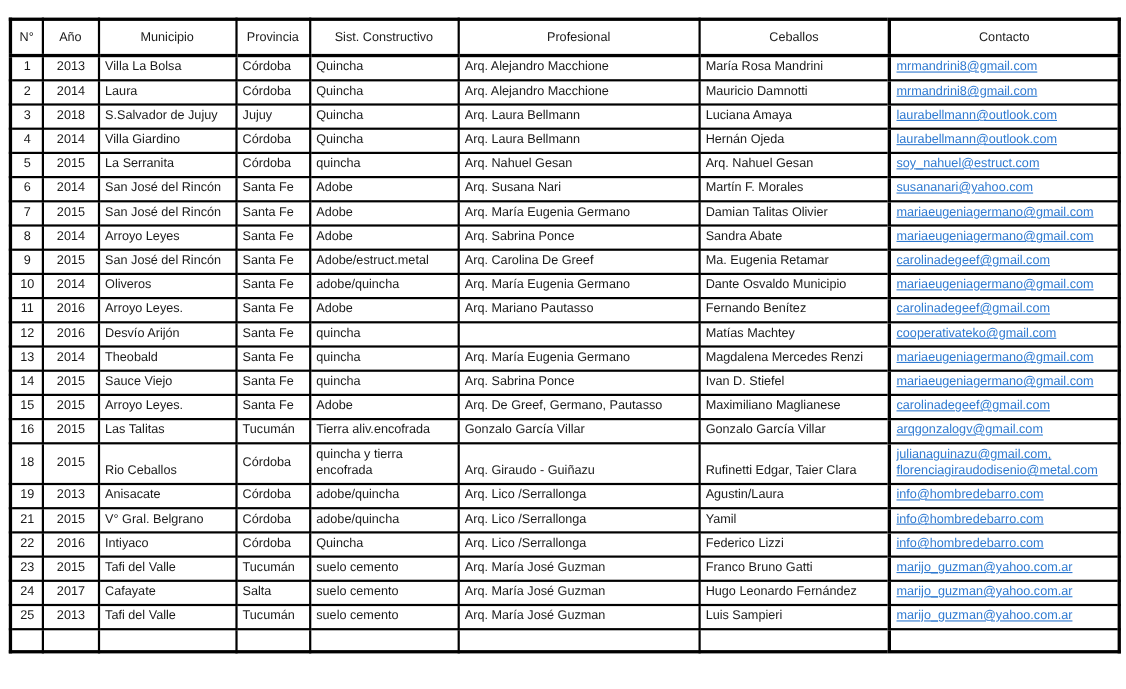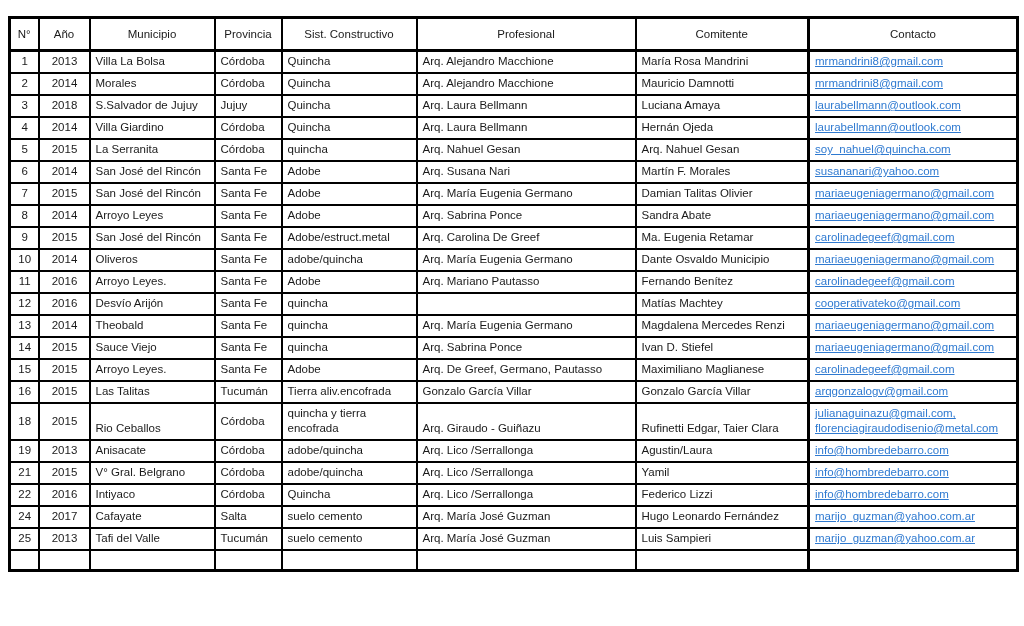--- a/index.html
+++ b/index.html
@@ -73,41 +73,41 @@
         <col class="w-contacto">
     </colgroup>
     <thead>
       <tr>
         <th class="c-n">N°</th>
         <th class="c-ano">Año</th>
         <th class="c-municipio">Municipio</th>
         <th class="c-provincia">Provincia</th>
         <th class="c-sistema">Sist. Constructivo</th>
         <th class="c-profesional">Profesional</th>
-        <th class="c-comitente">Comitente</th>
+        <th class="c-comitente">Ceballos</th>
         <th class="c-contacto">Contacto</th>
       </tr>
     </thead>
     <tbody id="table-body">
         <tr>
     <td class="c-n">1</td>
     <td class="c-ano">2013</td>
     <td class="c-municipio">Villa La Bolsa</td>
     <td class="c-provincia">Córdoba</td>
     <td class="c-sistema">Quincha</td>
     <td class="c-profesional">Arq. Alejandro Macchione</td>
     <td class="c-comitente">María Rosa Mandrini</td>
     <td class="c-contacto">
             <a class="email">mrmandrini8@gmail.com</a>
           </td>
   </tr>
         <tr>
     <td class="c-n">2</td>
     <td class="c-ano">2014</td>
-    <td class="c-municipio">Morales</td>
+    <td class="c-municipio">Laura</td>
     <td class="c-provincia">Córdoba</td>
     <td class="c-sistema">Quincha</td>
     <td class="c-profesional">Arq. Alejandro Macchione</td>
     <td class="c-comitente">Mauricio Damnotti</td>
     <td class="c-contacto">
             <a class="email">mrmandrini8@gmail.com</a>
           </td>
   </tr>
         <tr>
     <td class="c-n">3</td>
@@ -135,21 +135,21 @@
   </tr>
         <tr>
     <td class="c-n">5</td>
     <td class="c-ano">2015</td>
     <td class="c-municipio">La Serranita</td>
     <td class="c-provincia">Córdoba</td>
     <td class="c-sistema">quincha</td>
     <td class="c-profesional">Arq. Nahuel Gesan</td>
     <td class="c-comitente">Arq. Nahuel Gesan</td>
     <td class="c-contacto">
-            <a class="email">soy_nahuel@quincha.com</a>
+            <a class="email">soy_nahuel@estruct.com</a>
           </td>
   </tr>
         <tr>
     <td class="c-n">6</td>
     <td class="c-ano">2014</td>
     <td class="c-municipio">San José del Rincón</td>
     <td class="c-provincia">Santa Fe</td>
     <td class="c-sistema">Adobe</td>
     <td class="c-profesional">Arq. Susana Nari</td>
     <td class="c-comitente">Martín F. Morales</td>
@@ -317,20 +317,32 @@
         <tr>
     <td class="c-n">22</td>
     <td class="c-ano">2016</td>
     <td class="c-municipio">Intiyaco</td>
     <td class="c-provincia">Córdoba</td>
     <td class="c-sistema">Quincha</td>
     <td class="c-profesional">Arq. Lico /Serrallonga</td>
     <td class="c-comitente">Federico Lizzi</td>
     <td class="c-contacto">
             <a class="email">info@hombredebarro.com</a>
+          </td>
+  </tr>
+        <tr>
+    <td class="c-n">23</td>
+    <td class="c-ano">2015</td>
+    <td class="c-municipio">Tafi del Valle</td>
+    <td class="c-provincia">Tucumán</td>
+    <td class="c-sistema">suelo cemento</td>
+    <td class="c-profesional">Arq. María José Guzman</td>
+    <td class="c-comitente">Franco Bruno Gatti</td>
+    <td class="c-contacto">
+            <a class="email">marijo_guzman@yahoo.com.ar</a>
           </td>
   </tr>
         <tr>
     <td class="c-n">24</td>
     <td class="c-ano">2017</td>
     <td class="c-municipio">Cafayate</td>
     <td class="c-provincia">Salta</td>
     <td class="c-sistema">suelo cemento</td>
     <td class="c-profesional">Arq. María José Guzman</td>
     <td class="c-comitente">Hugo Leonardo Fernández</td>

